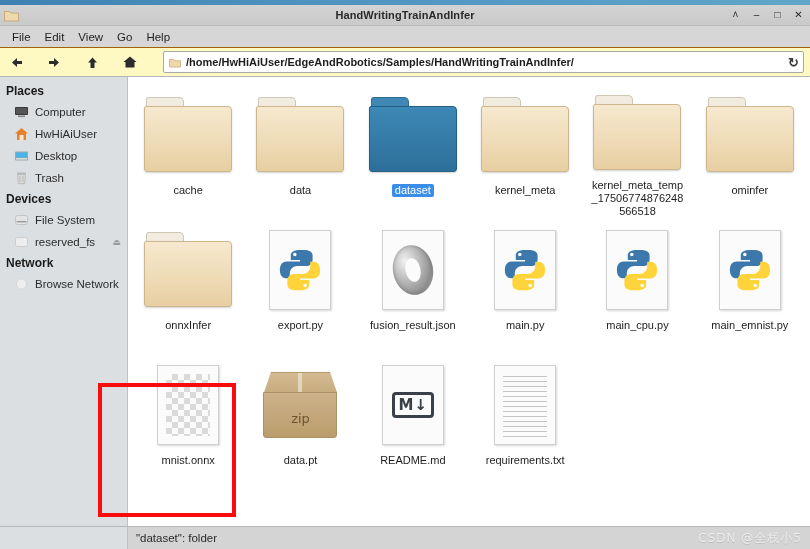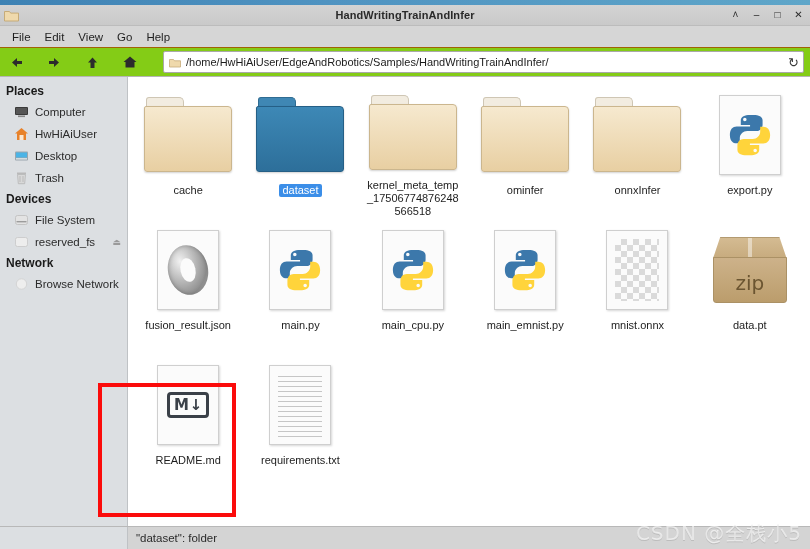--- a/index.html
+++ b/index.html
@@ -90,26 +90,27 @@
     padding: 2px 7px;
     font-size: 11.5px;
     color: #1f1f1f;
     cursor: default;
   }
 
   
   .toolbar {
     flex: 0 0 auto;
     height: 28px;
-    background: #84cc16;
+    background: #fef9c3;
     display: flex;
     align-items: center;
     padding: 0 6px;
     gap: 18px;
     border-bottom: 1px solid #b5b5b5;
+    font-weight: bold;
   }
   .nav-btn {
     width: 20px; height: 20px;
     display: flex;
     align-items: center;
     justify-content: center;
     color: #2c2c2c;
   }
   .nav-btn svg { display: block; }
   .pathbar {
@@ -344,21 +345,21 @@
     align-items: center;
     justify-content: center;
   }
   .zipbox .seam {
     position: absolute;
     left: 35px; top: 1px;
     width: 4px; height: 20px;
     background: rgba(255,255,255,0.45);
   }
   .zip-text {
-    font-size: 20px;
+    font-size: 13px;
     color: #6b5531;
     font-family: "DejaVu Sans", sans-serif;
     margin-top: 6px;
   }
 
   
   .md-badge {
     position: absolute;
     left: 50%; top: 50%;
     transform: translate(-50%,-50%);
@@ -425,21 +426,21 @@
   }
   .status-text {
     padding-left: 8px;
     font-size: 11.5px;
     color: #2b2b2b;
   }
   .watermark {
     position: absolute;
     right: 8px;
     bottom: 2px;
-    font-size: 20px;
+    font-size: 12px;
     color: rgba(255,255,255,0.62);
     font-family: "DejaVu Sans", sans-serif;
     letter-spacing: 1px;
     white-space: nowrap;
     z-index: 40;
     text-shadow: 0 1px 0 rgba(120,120,120,0.25);
   }
 </style>
 </head>
 <body>
@@ -592,31 +593,49 @@
         <div class="cell">
           <div class="icon-wrap">
             <div class="folder">
                 <div class="tab"></div>
                 <div class="body"></div>
               </div>
           </div>
           <div class="cell-label">cache</div>
         </div>
 
+        <div class="cell">
+          <div class="icon-wrap">
+            <div class="folder">
+                <div class="tab"></div>
+                <div class="body"></div>
+              </div>
+          </div>
+          <div class="cell-label">data</div>
+        </div>
 
         <div class="cell">
           <div class="icon-wrap">
             <div class="folder blue">
                 <div class="tab"></div>
                 <div class="body"></div>
               </div>
           </div>
           <div class="cell-label selected">dataset</div>
         </div>
 
+        <div class="cell">
+          <div class="icon-wrap">
+            <div class="folder">
+                <div class="tab"></div>
+                <div class="body"></div>
+              </div>
+          </div>
+          <div class="cell-label">kernel_meta</div>
+        </div>
 
         <div class="cell">
           <div class="icon-wrap">
             <div class="folder">
                 <div class="tab"></div>
                 <div class="body"></div>
               </div>
           </div>
           <div class="cell-label">kernel_meta_temp_17506774876248566518</div>
         </div>

